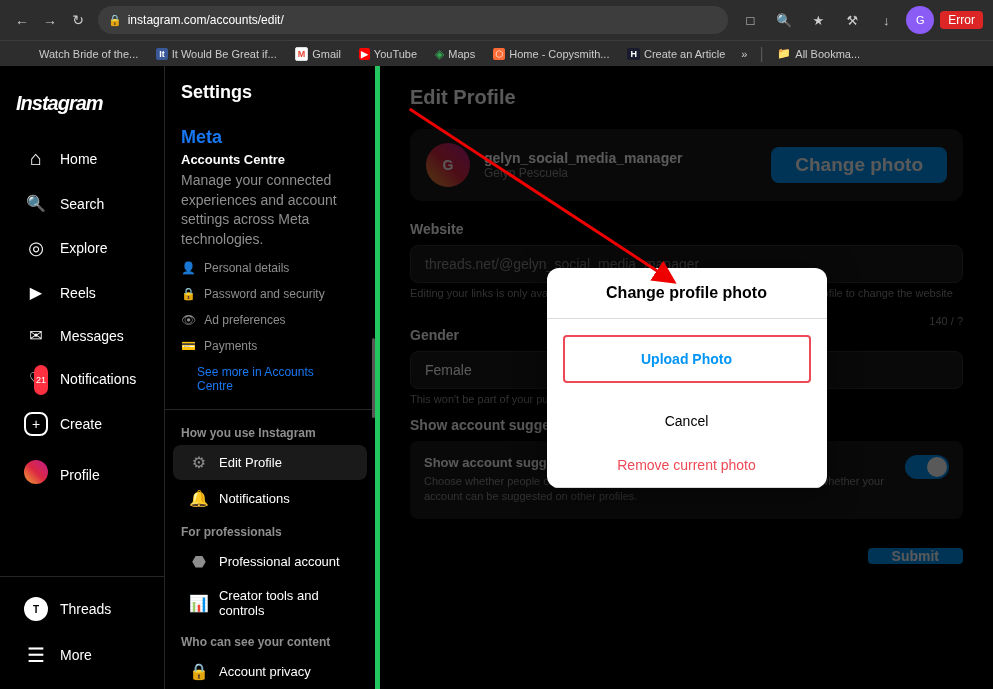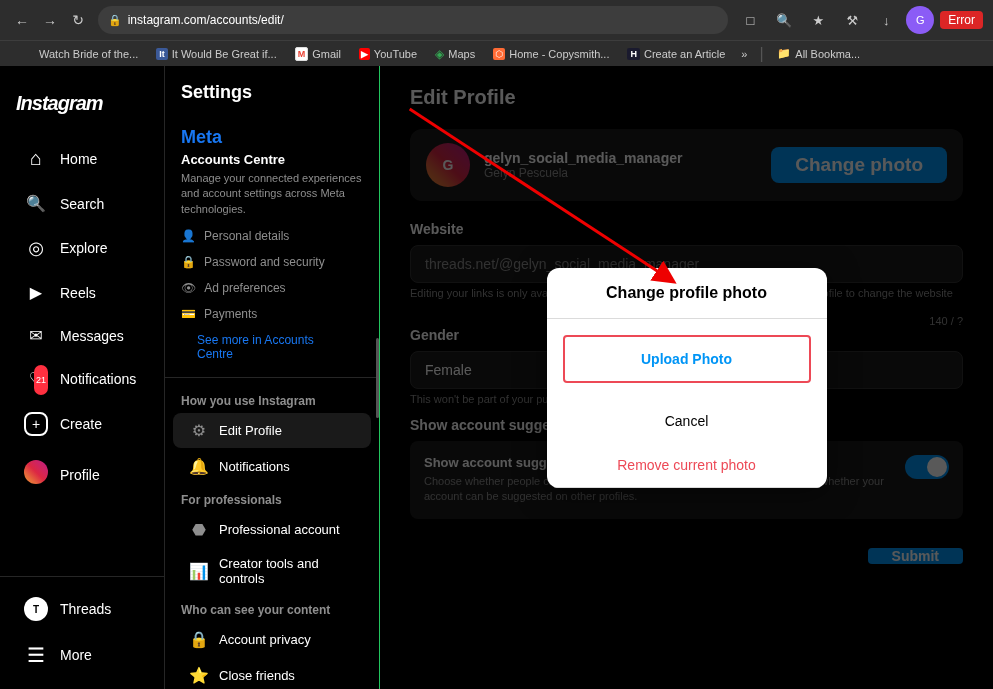--- a/index.html
+++ b/index.html
@@ -140,21 +140,21 @@
       border-radius: 50%;
       background: #fff;
       display: flex; align-items: center; justify-content: center;
       font-size: 10px; font-weight: bold; color: #000;
     }
 
     
     .settings-panel {
       width: 215px;
       background: #000;
-      border-right: 1px solid #22c55e;
+      border-right: 5px solid #22c55e;
       overflow-y: auto;
       overflow-x: hidden;
     }
     .settings-title {
       color: #fff;
       font-size: 18px;
       font-weight: 700;
       padding: 16px;
     }
     .meta-section {
@@ -169,21 +169,21 @@
       margin-bottom: 4px;
     }
     .meta-acc-centre {
       color: #fff;
       font-size: 13px;
       font-weight: 600;
       margin-bottom: 4px;
     }
     .meta-desc {
       color: #8e8e8e;
-      font-size: 11px;
+      font-size: 14px;
       line-height: 1.4;
       margin-bottom: 8px;
     }
     .meta-links { display: flex; flex-direction: column; gap: 4px; }
     .meta-link-item {
       display: flex; align-items: center; gap: 8px;
       color: #8e8e8e; font-size: 12px;
       padding: 4px 0; cursor: pointer;
     }
     .settings-section-label {

